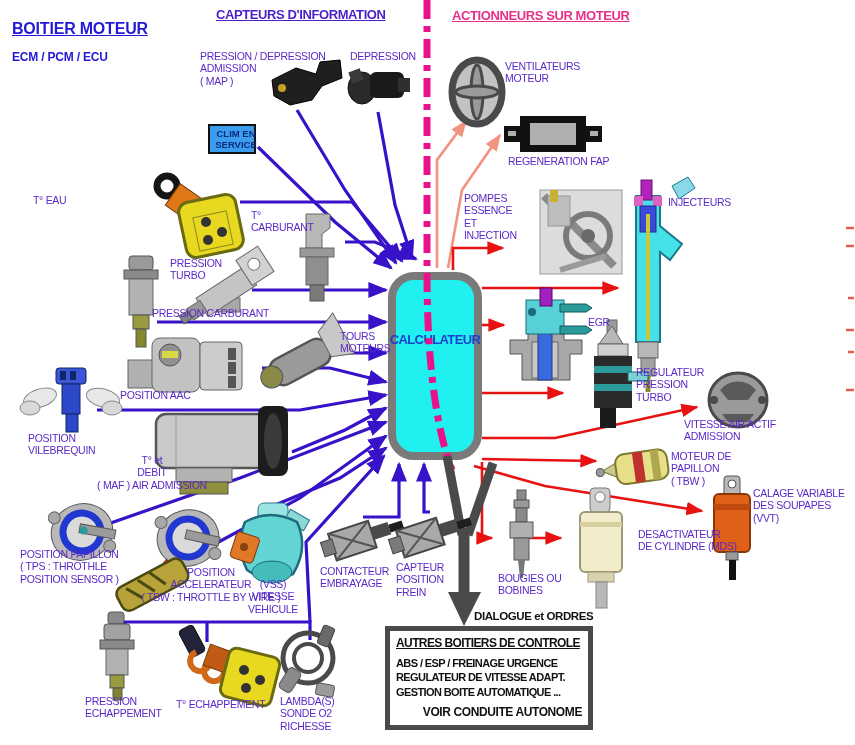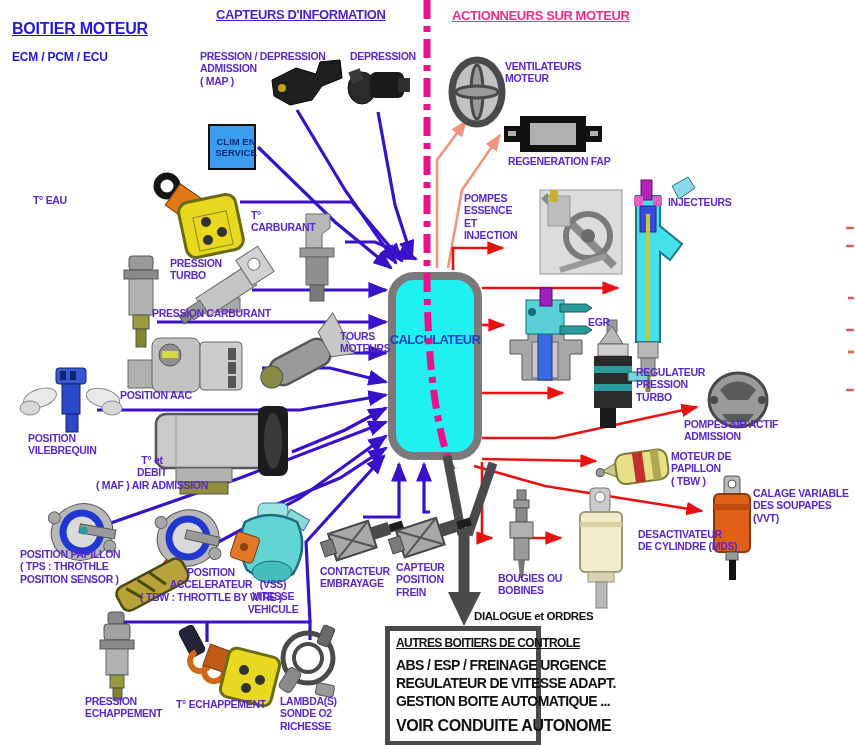--- a/index.html
+++ b/index.html
@@ -3,42 +3,42 @@
 <meta charset="utf-8">
 <style>
   html,body{margin:0;padding:0;background:#fff;}
   .page{position:relative;width:855px;height:745px;background:#ffffff;overflow:hidden;
         font-family:"Liberation Sans", sans-serif;}
   svg.wires{position:absolute;left:0;top:0;z-index:2;pointer-events:none;}
   .ecu{position:absolute;left:388px;top:272px;width:94px;height:188px;z-index:1;
        background:#20f0f0;border:8px solid #7a7a7a;border-radius:26px;box-sizing:border-box;
        display:flex;justify-content:center;align-items:flex-start;}
   .ecu span{margin-top:52px;font-size:13px;font-weight:bold;letter-spacing:-0.6px;color:#1742cc;}
-  .lbl{position:absolute;z-index:3;color:#5a28c8;font-size:10.5px;font-weight:bold;
+  .lbl{position:absolute;z-index:3;color:#5a28c8;font-size:10.5px;font-weight:normal;
        letter-spacing:-0.3px;line-height:1.18;white-space:pre-line;}
   .lbl.center{text-align:center;}
   .hdr{position:absolute;z-index:3;font-size:13px;font-weight:bold;letter-spacing:-0.4px;
        text-decoration:underline;color:#4a1fc8;white-space:nowrap;}
   .hdr.pink{color:#e8308a;text-align:center;}
   .unit1{position:absolute;left:12px;top:20px;z-index:3;color:#2418d8;font-size:16px;
          font-weight:bold;text-decoration:underline;letter-spacing:-0.2px;}
   .unit2{position:absolute;left:12px;top:50px;z-index:3;color:#2418d8;font-size:12px;
          font-weight:bold;letter-spacing:-0.2px;}
-  .clim{position:absolute;left:208px;top:124px;width:48px;height:46px;z-index:3;
+  .clim{position:absolute;left:208px;top:124px;width:48px;height:30px;z-index:3;
         background:#3b9cf0;border:2.5px solid #111;box-sizing:border-box;
         display:flex;align-items:center;justify-content:center;text-align:center;
         font-size:9.5px;font-weight:bold;color:#0a2d7a;line-height:1.2;white-space:pre-line;padding-left:8px;}
   .dialogue{position:absolute;left:474px;top:610px;z-index:3;color:#111;font-size:11.5px;
             font-weight:bold;letter-spacing:-0.4px;white-space:nowrap;}
-  .ctrl{position:absolute;left:385px;top:626px;width:156px;z-index:3;background:#fff;
+  .ctrl{position:absolute;left:385px;top:626px;width:208px;z-index:3;background:#fff;
         border:5px solid #4a4a4a;box-sizing:border-box;padding:5px 6px 6px 6px;color:#111;}
   .ctrl-title{font-size:12px;font-weight:bold;text-decoration:underline;
               letter-spacing:-0.6px;margin-bottom:6px;white-space:nowrap;}
-  .ctrl-line{font-size:14px;font-weight:bold;letter-spacing:-0.6px;line-height:1.3;white-space:nowrap;}
-  .ctrl-footer{font-size:16px;font-weight:bold;letter-spacing:-0.4px;text-align:right;
+  .ctrl-line{font-size:11px;font-weight:bold;letter-spacing:-0.6px;line-height:1.3;white-space:nowrap;}
+  .ctrl-footer{font-size:12px;font-weight:bold;letter-spacing:-0.4px;text-align:right;
                margin-top:6px;white-space:nowrap;}
 </style>
 </head>
 <body>
 
 <div class="page">
 
   <div class="ecu">
     <span>CALCULATEUR</span>
   </div>
@@ -400,21 +400,21 @@
   <div class="lbl" style="left:508px;top:155px">REGENERATION FAP</div>
   <div class="lbl" style="left:464px;top:192px">POMPES
 ESSENCE
 ET
 INJECTION</div>
   <div class="lbl" style="left:668px;top:196px">INJECTEURS</div>
   <div class="lbl" style="left:588px;top:316px">EGR</div>
   <div class="lbl" style="left:636px;top:366px">REGULATEUR
 PRESSION
 TURBO</div>
-  <div class="lbl" style="left:684px;top:418px">POMPES AIR ACTIF
+  <div class="lbl" style="left:684px;top:418px">VITESSE AIR ACTIF
 ADMISSION</div>
   <div class="lbl" style="left:671px;top:450px">MOTEUR DE
 PAPILLON
 ( TBW )</div>
   <div class="lbl" style="left:753px;top:487px">CALAGE VARIABLE
 DES SOUPAPES
 (VVT)</div>
   <div class="lbl" style="left:638px;top:528px">DESACTIVATEUR
 DE CYLINDRE (MDS)</div>
   <div class="lbl" style="left:498px;top:572px">BOUGIES OU

